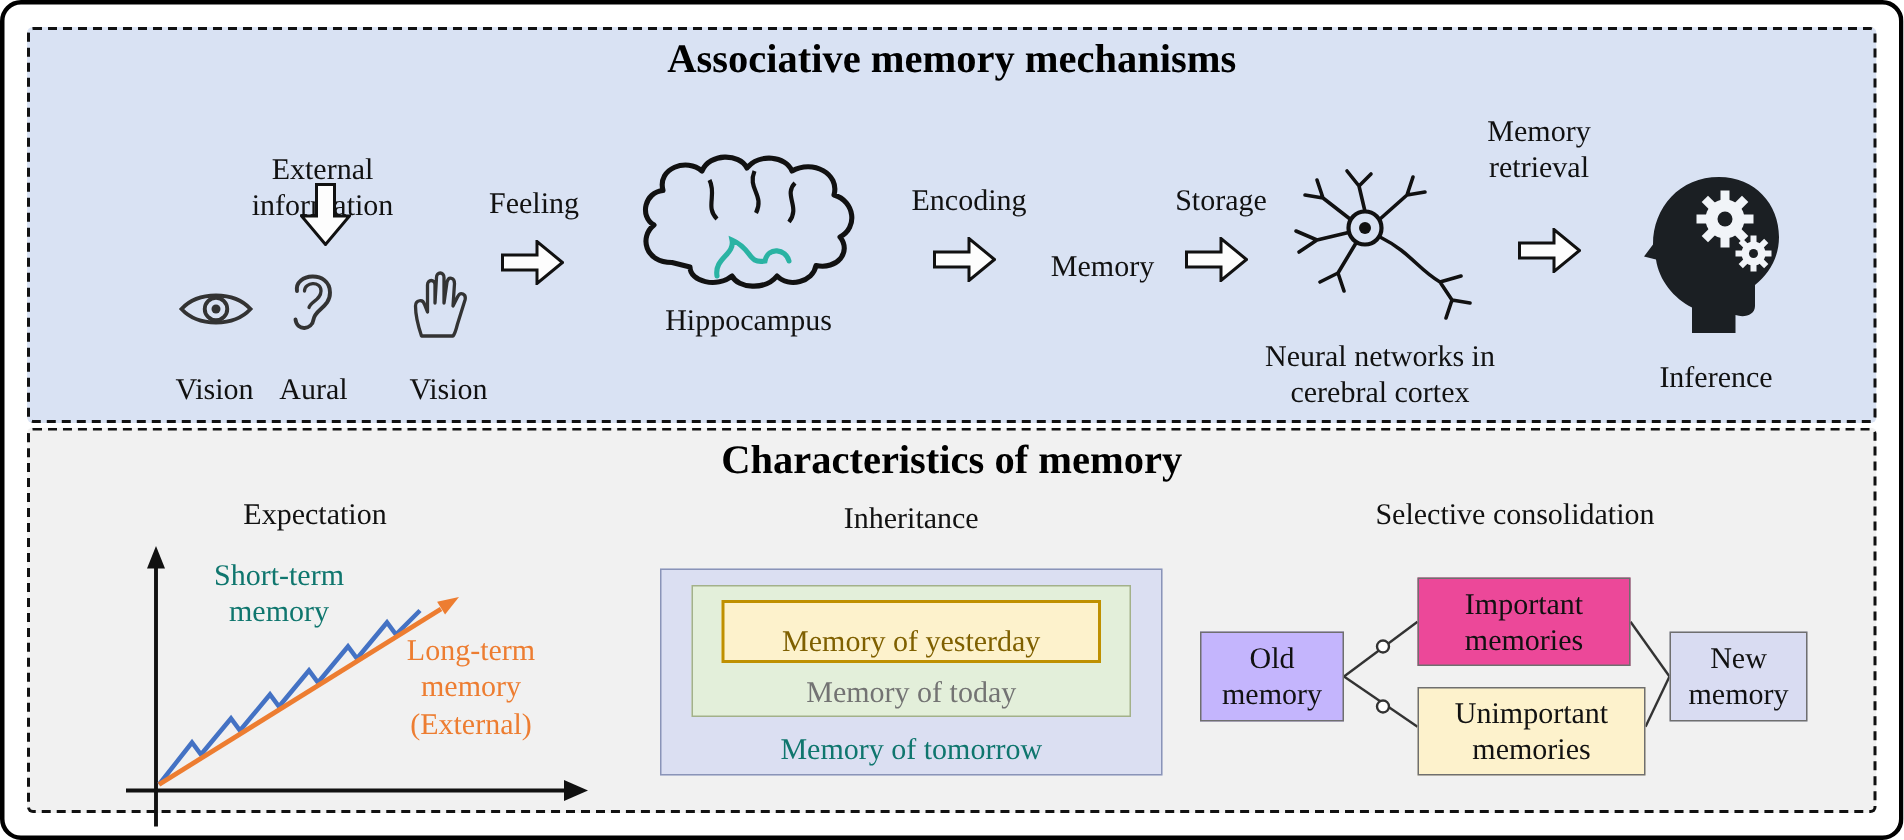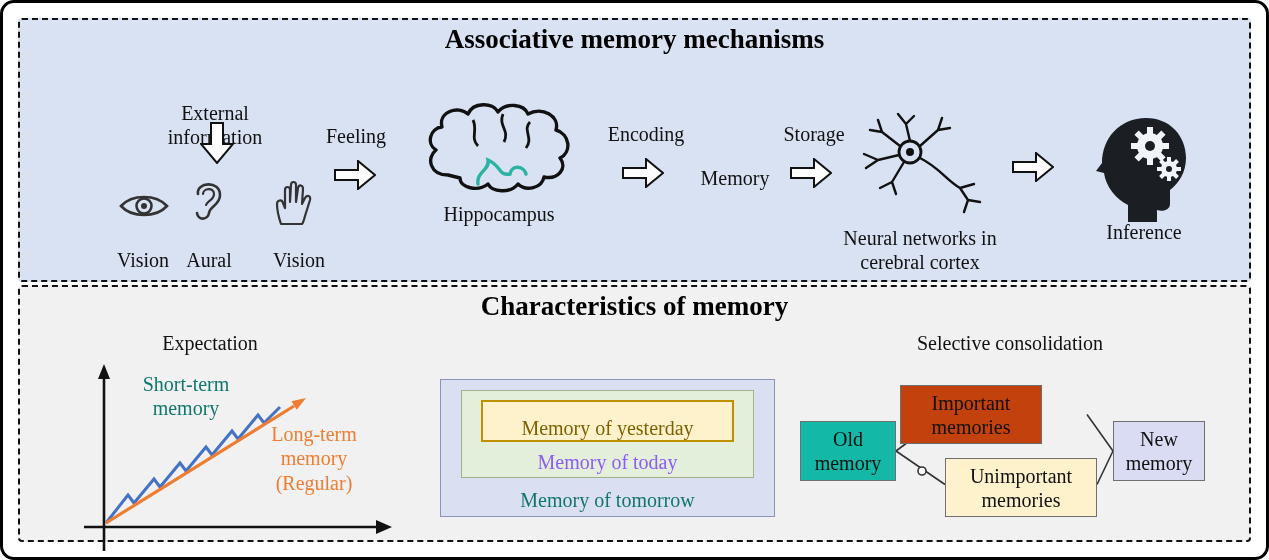--- a/index.html
+++ b/index.html
@@ -24,21 +24,21 @@
     position:absolute; left:0; right:0; top:4px;
     text-align:center; font-weight:bold; font-size:27px; color:#000;
   }
   .label {
     position:absolute; text-align:center;
     font-size:20px; line-height:1.22; color:#111;
   }
   .abs { position:absolute; }
   .blue { color:#0f766e; }
   .orange { color:#ed7d31; }
-  .green { color:#8b5cf6; }
+  .green { color:#737373; }
   .olive { color:#7f6000; }
   
   .inh-outer {
     position:absolute; left:420px; top:92px; width:335px; height:138px;
     background:#dbdff2; border:1px solid #8a94b8;
   }
   .inh-outer-label { position:absolute; bottom:4px; left:0; right:0; text-align:center; font-size:20px; }
   .inh-mid {
     position:absolute; left:20px; top:10px; width:293px; height:88px;
     background:#e3efda; border:1px solid #a3b18a;
@@ -49,22 +49,22 @@
     background:#fdf2cc; border:2px solid #bf9000;
     display:flex; align-items:flex-end; justify-content:center; font-size:20px;
   }
   
   .sel-box {
     position:absolute; z-index:1;
     display:flex; align-items:center; justify-content:center;
     text-align:center; font-size:20px; line-height:1.2;
     border:1px solid #6f6f6f; color:#111;
   }
-  .sel-old  { left:780px;  top:134px; width:96px;  height:60px; background:#14b8a6; }
-  .sel-imp  { left:880px;  top:98px;  width:142px; height:59px; background:#c2410c; }
+  .sel-old  { left:780px;  top:134px; width:96px;  height:60px; background:#c4b5fd; }
+  .sel-imp  { left:925px;  top:98px;  width:142px; height:59px; background:#ec4899; }
   .sel-unimp{ left:925px;  top:171px; width:152px; height:59px; background:#fdf2cc; }
   .sel-new  { left:1093px; top:134px; width:92px;  height:60px; background:#d9dcf2; }
 </style>
 </head>
 <body>
 
 <div class="frame">
 
   <div class="panel panel-top">
     <div class="panel-title">Associative memory mechanisms</div>
@@ -145,20 +145,21 @@
           <path d="M54 52 L42 72 M42 72 L30 78 M42 72 L46 84"></path>
           <path d="M70 36 L88 20 M88 20 L100 18 M88 20 L92 8"></path>
           <path d="M70 48 C90 58 96 70 110 78 M110 78 L124 74 M110 78 L118 90 M118 90 L130 92 M118 90 L114 102"></path>
         </g>
         <circle cx="60" cy="42" r="11" fill="#d9e2f3" stroke="#111" stroke-width="2.8"></circle>
         <circle cx="60" cy="42" r="4" fill="#111"></circle>
       </svg>
     </span>
     <div class="label" style="left:798px; top:206px; width:204px;">Neural networks in cerebral cortex</div>
 
+    <div class="label" style="left:952px; top:56px; width:108px;">Memory retrieval</div>
     <span class="abs" style="left:992px; top:132px;">
       <svg width="42" height="30" viewBox="0 0 42 30">
         <polygon points="1,10 24,10 24,1 41,15 24,29 24,20 1,20" fill="#fdfdfd" stroke="#111" stroke-width="2"></polygon>
       </svg>
     </span>
 
     <span class="abs" style="left:1072px; top:86px;">
       <svg width="100" height="118" viewBox="0 0 100 118">
         <path d="M36 116 L36 99 C24 93 14 81 12 67 L4 65 L10 57 C10 32 28 12 54 12 C78 12 94 30 94 52 C94 66 87 77 78 84 L78 98 C78 104 71 106 65 104 L65 116 Z" fill="#1b1f23"></path>
         <g fill="#f1f4f8">
@@ -174,21 +175,21 @@
             <rect x="-2" y="-12" width="4" height="24"></rect>
             <rect x="-2" y="-12" width="4" height="24" transform="rotate(45)"></rect>
             <rect x="-2" y="-12" width="4" height="24" transform="rotate(90)"></rect>
             <rect x="-2" y="-12" width="4" height="24" transform="rotate(135)"></rect>
             <circle cx="0" cy="0" r="8"></circle>
             <circle cx="0" cy="0" r="3" fill="#1b1f23"></circle>
           </g>
         </g>
       </svg>
     </span>
-    <div class="label" style="left:1076px; top:200px; width:96px;text-align:center;">Inference</div>
+    <div class="label" style="left:1076px; top:220px; width:96px;text-align:center;">Inference</div>
   </div>
 
   <div class="panel panel-bottom">
     <div class="panel-title">Characteristics of memory</div>
 
     <div class="label" style="left:90px; top:44px; width:200px;">Expectation</div>
 
     <span class="abs" style="left:50px; top:72px;">
       <svg width="330" height="198" viewBox="0 0 330 198">
 
@@ -198,22 +199,23 @@
         <polygon points="322,168 306,161 306,175" fill="#111"></polygon>
 
         <polyline points="36,164 58,136 64,144 84,120 90,128 110,104 116,112 136,88 142,96 162,72 168,80 188,56 194,64 210,48" fill="none" stroke="#4472c4" stroke-width="3"></polyline>
 
         <line x1="36" y1="164" x2="224" y2="47" stroke="#ed7d31" stroke-width="3.2"></line>
         <polygon points="236,39 226.7,50.7 221.4,42.2" fill="#ed7d31"></polygon>
       </svg>
     </span>
 
     <div class="label blue" style="left:100px; top:85px; width:132px;">Short-term memory</div>
-    <div class="label orange" style="left:238px; top:135px; width:112px;">Long-term memory (Regular)</div>
-
+    <div class="label orange" style="left:238px; top:135px; width:112px;">Long-term memory (External)</div>
+
+    <div class="label" style="left:480px; top:47px; width:215px;">Inheritance</div>
 
     <div class="inh-outer">
       <div class="inh-mid">
         <div class="inh-inner olive">
           <span>Memory of yesterday</span>
         </div>
         <div class="inh-mid-label green">Memory of today</div>
       </div>
       <div class="inh-outer-label blue">Memory of tomorrow</div>
     </div>

